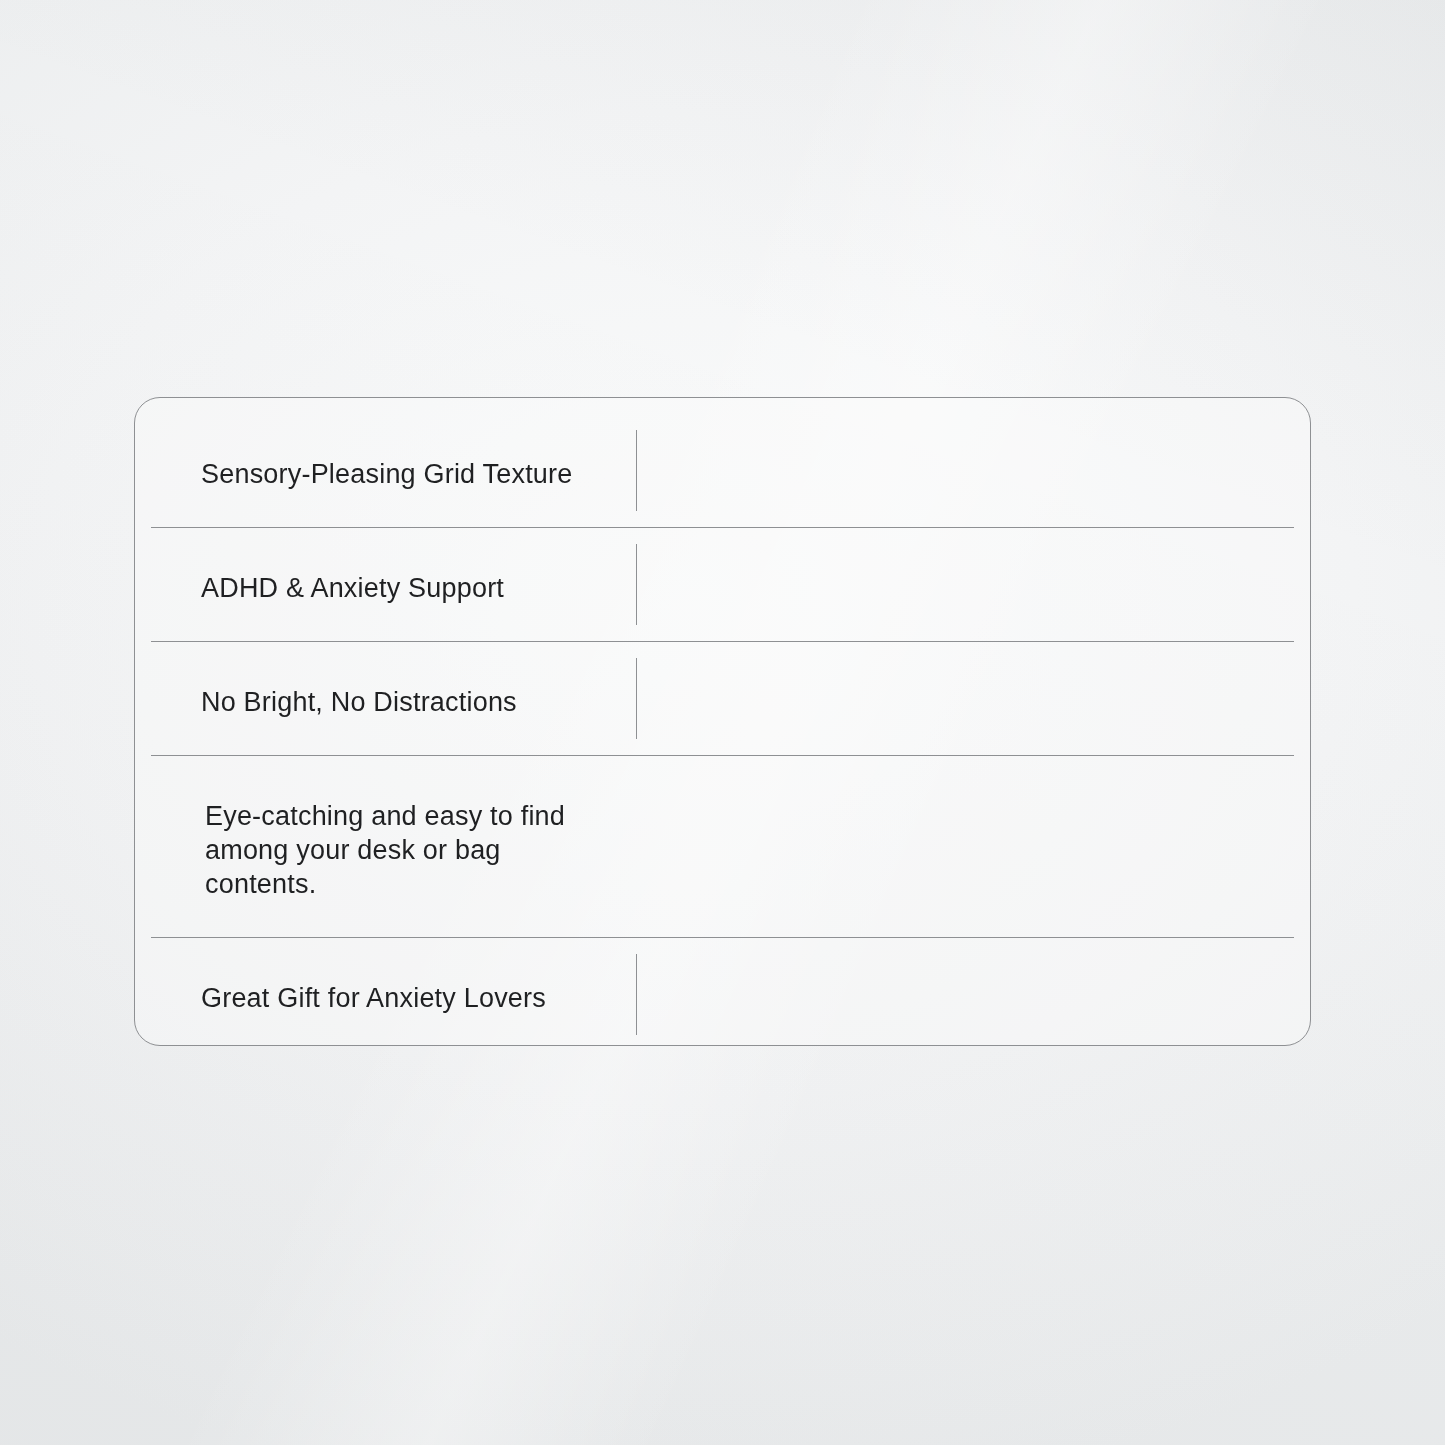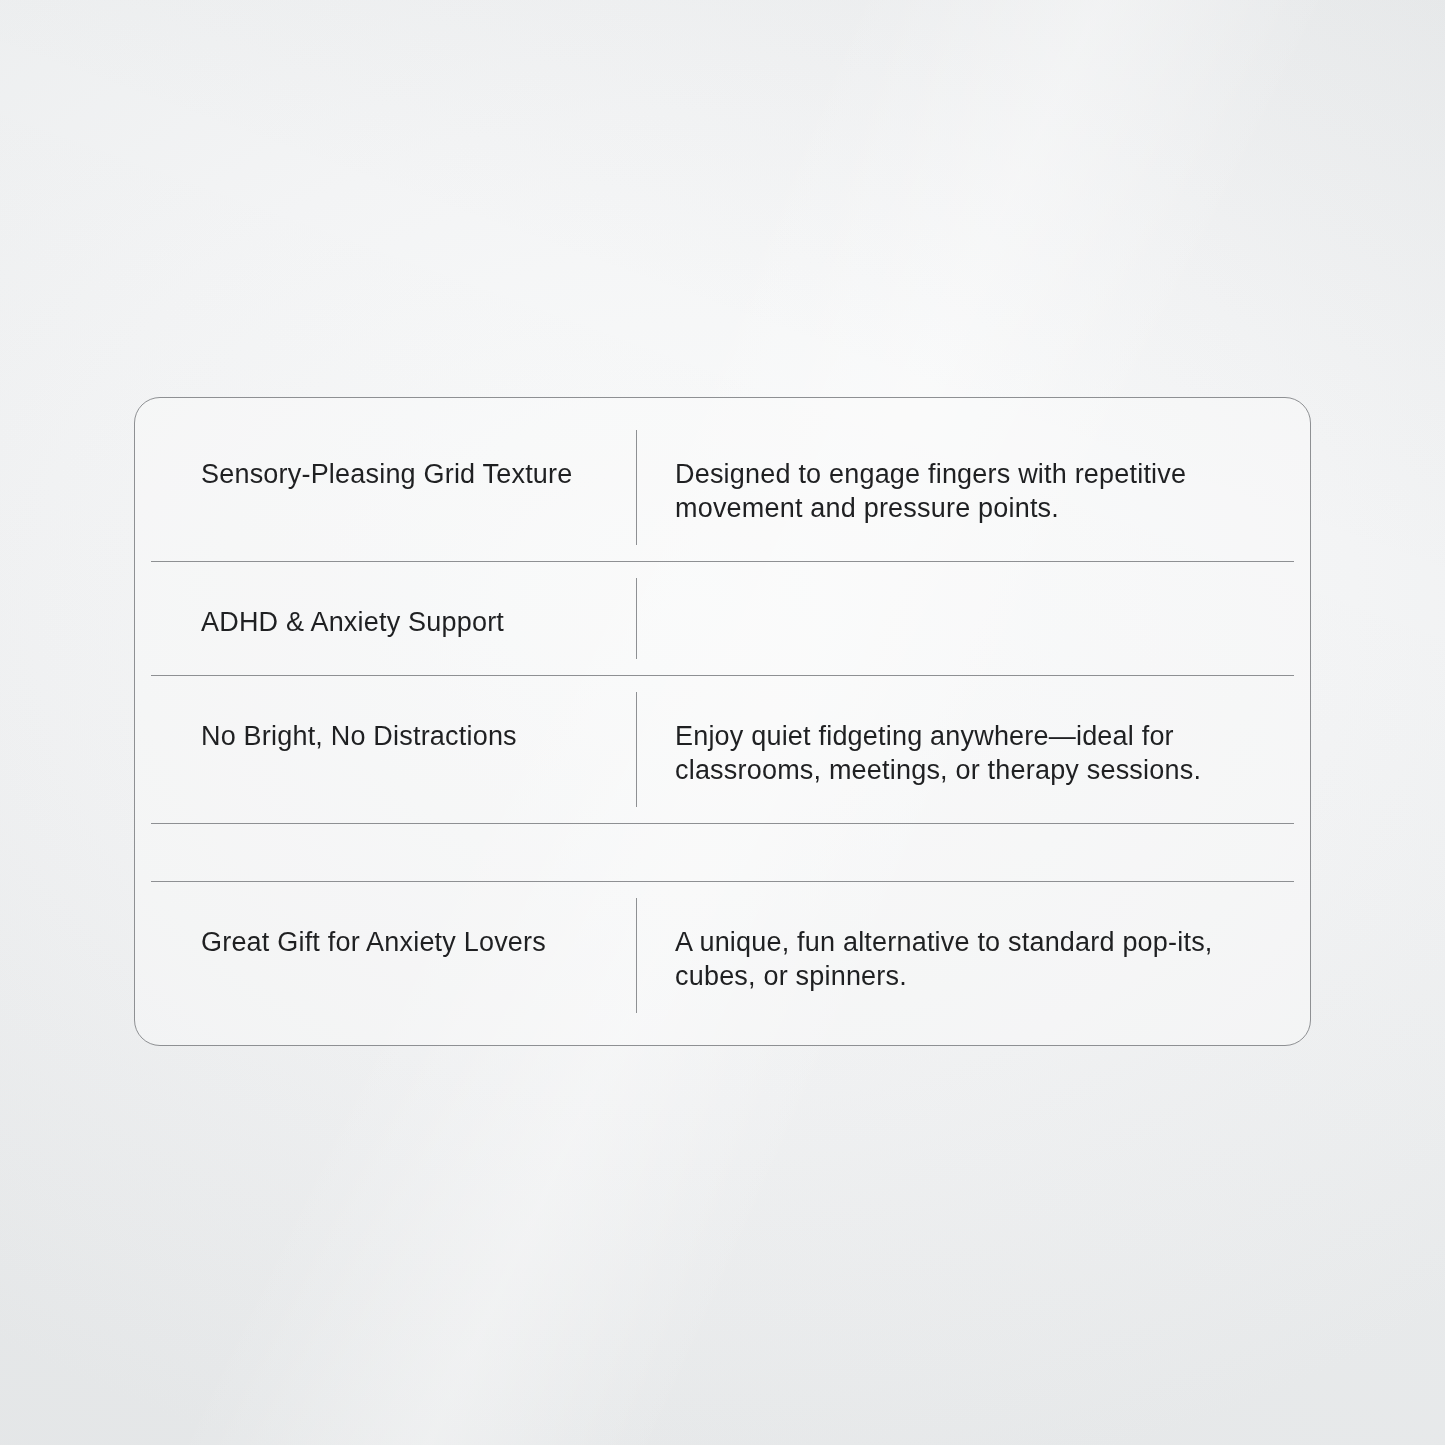--- a/index.html
+++ b/index.html
@@ -67,33 +67,31 @@
 </style>
 </head>
 <body>
 
 <div class="page-bg"></div>
 
 <div class="feature-card">
 
   <div class="row">
     <div class="cell name">Sensory-Pleasing Grid Texture</div>
-    <div class="cell desc">Designed to engage fingers with repetitive movement and pressure points.</div>
   </div>
 
   <div class="row">
     <div class="cell name">ADHD &amp; Anxiety Support</div>
   </div>
 
   <div class="row">
     <div class="cell name">No Bright, No Distractions</div>
-    <div class="cell desc">Enjoy quiet fidgeting anywhere—ideal for classrooms, meetings, or therapy sessions.</div>
   </div>
 
   <div class="row">
+    <div class="cell desc">Eye-catching and easy to find among your desk or bag contents.</div>
   </div>
 
   <div class="row">
     <div class="cell name">Great Gift for Anxiety Lovers</div>
-    <div class="cell desc">A unique, fun alternative to standard pop-its, cubes, or spinners.</div>
   </div>
 
 </div>
 
 </body></html>

